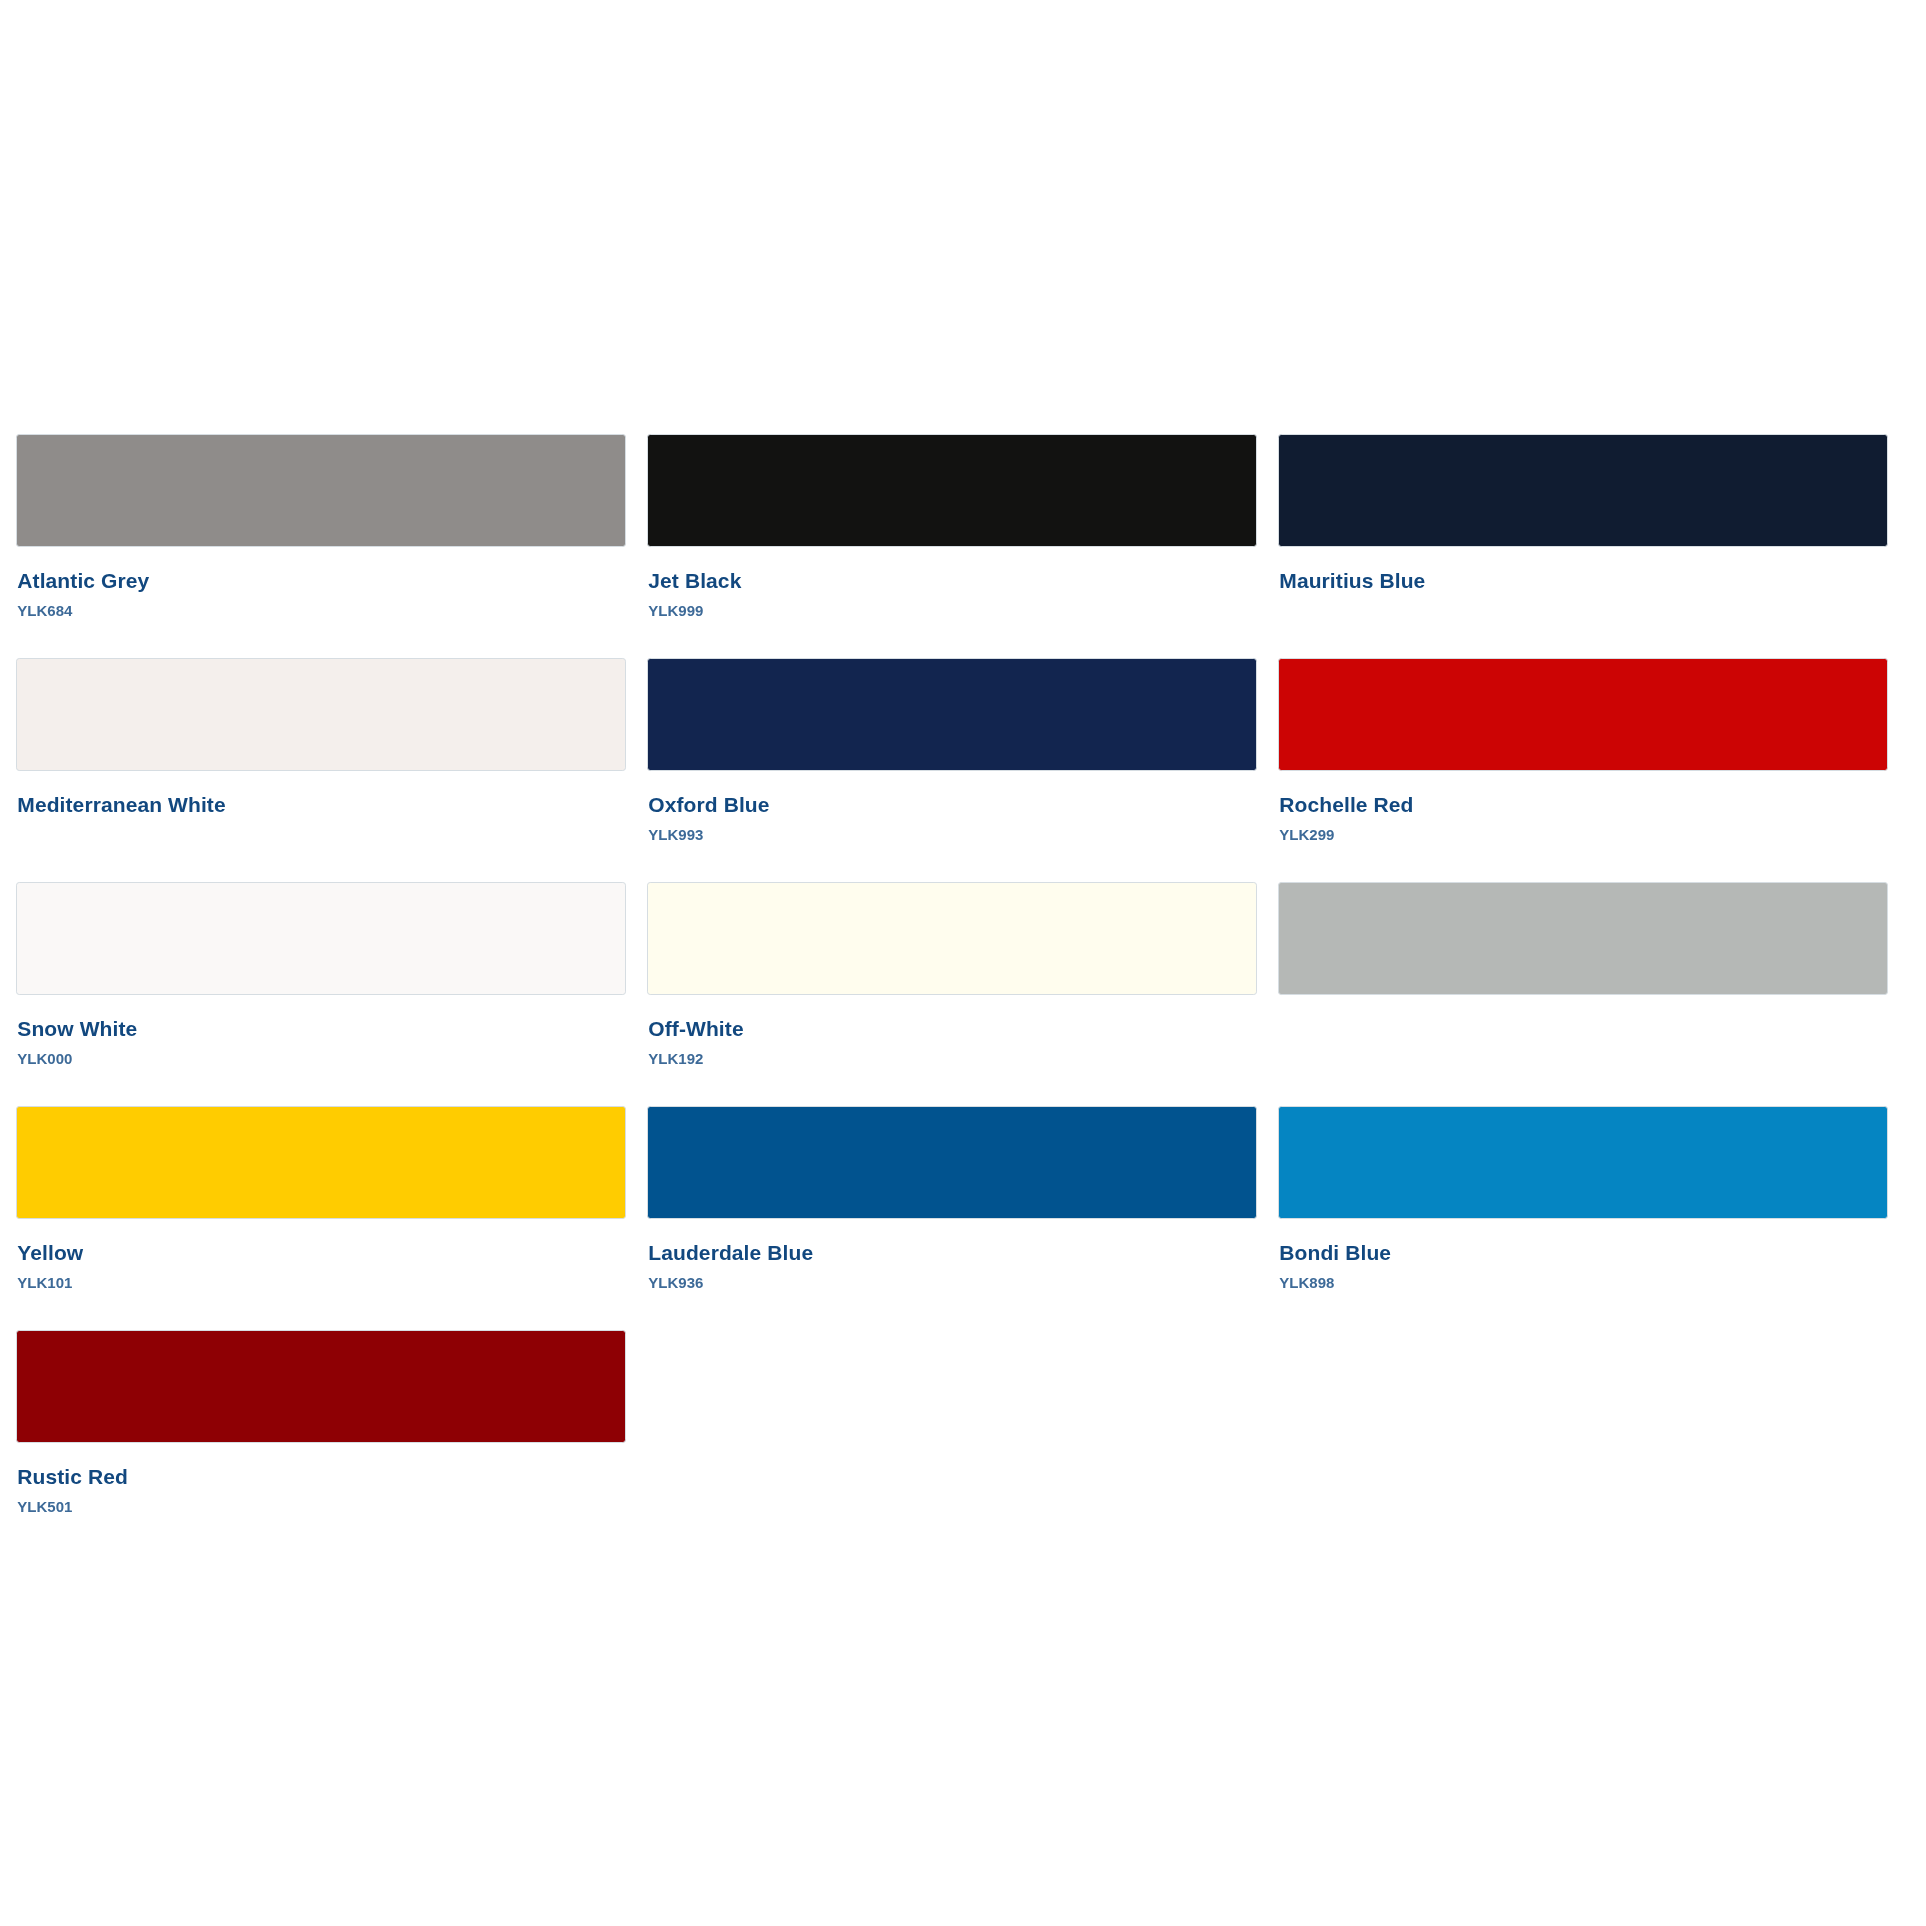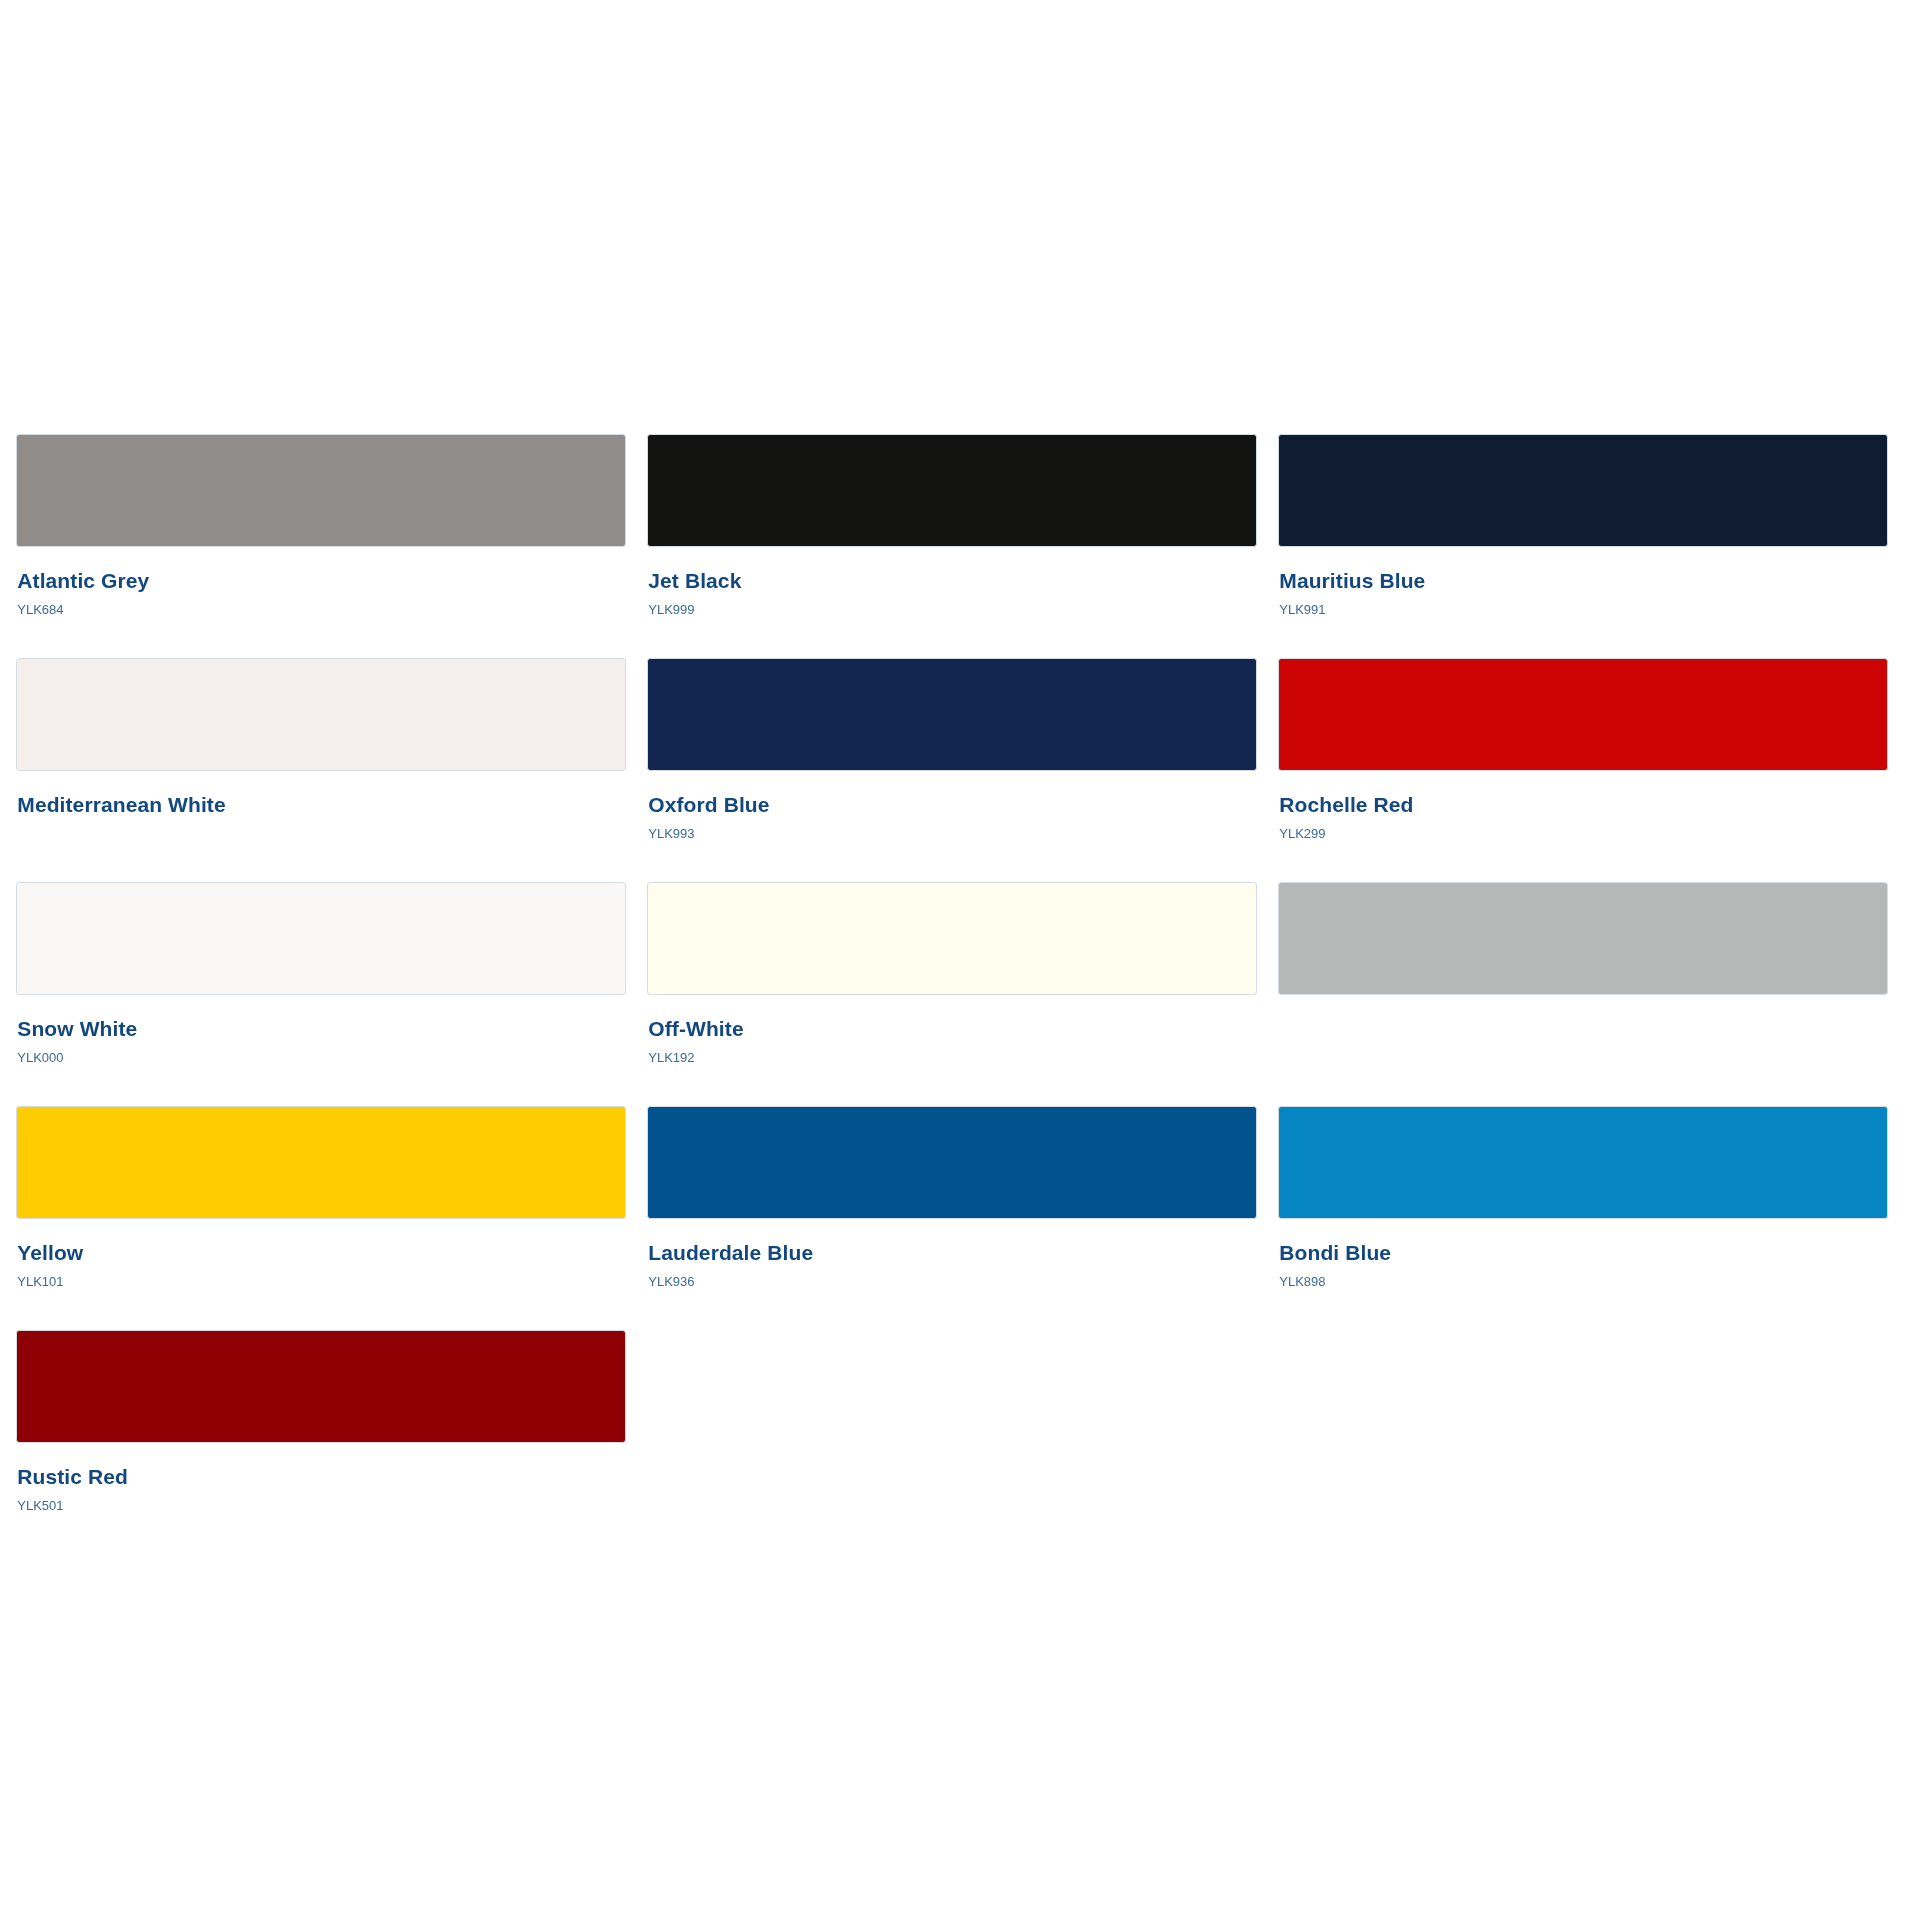--- a/index.html
+++ b/index.html
@@ -62,22 +62,22 @@
     font-size: 21px;
     font-weight: bold;
     color: #12487f;
     line-height: 1.0;
     letter-spacing: 0.1px;
     white-space: nowrap;
   }
 
   .swatch-code {
     font-family: "Liberation Sans", sans-serif;
-    font-size: 13px;
-    font-weight: normal;
+    font-size: 15px;
+    font-weight: bold;
     color: #3d6a98;
     line-height: 1.0;
     padding-top: 11.6px;
     white-space: nowrap;
   }
 </style>
 </head>
 <body>
 
 <div id="palette-page">
@@ -93,21 +93,20 @@
         <div class="swatch-chip" style="background: rgb(18, 18, 17); border: 0.6px solid rgb(214, 221, 226);"></div>
         <div class="swatch-meta">
           <div class="swatch-name">Jet Black</div>
           <div class="swatch-code">YLK999</div>
         </div>
       </div>
       <div class="swatch-card">
         <div class="swatch-chip" style="background: rgb(16, 28, 49); border: 0.6px solid rgb(214, 221, 226);"></div>
         <div class="swatch-meta">
           <div class="swatch-name">Mauritius Blue</div>
-          <div class="swatch-code">YLK991</div>
         </div>
       </div>
       <div class="swatch-card">
         <div class="swatch-chip" style="background: rgb(244, 239, 236); border: 0.6px solid rgb(214, 221, 226);"></div>
         <div class="swatch-meta">
           <div class="swatch-name">Mediterranean White</div>
         </div>
       </div>
       <div class="swatch-card">
         <div class="swatch-chip" style="background: rgb(18, 37, 79); border: 0.6px solid rgb(214, 221, 226);"></div>

